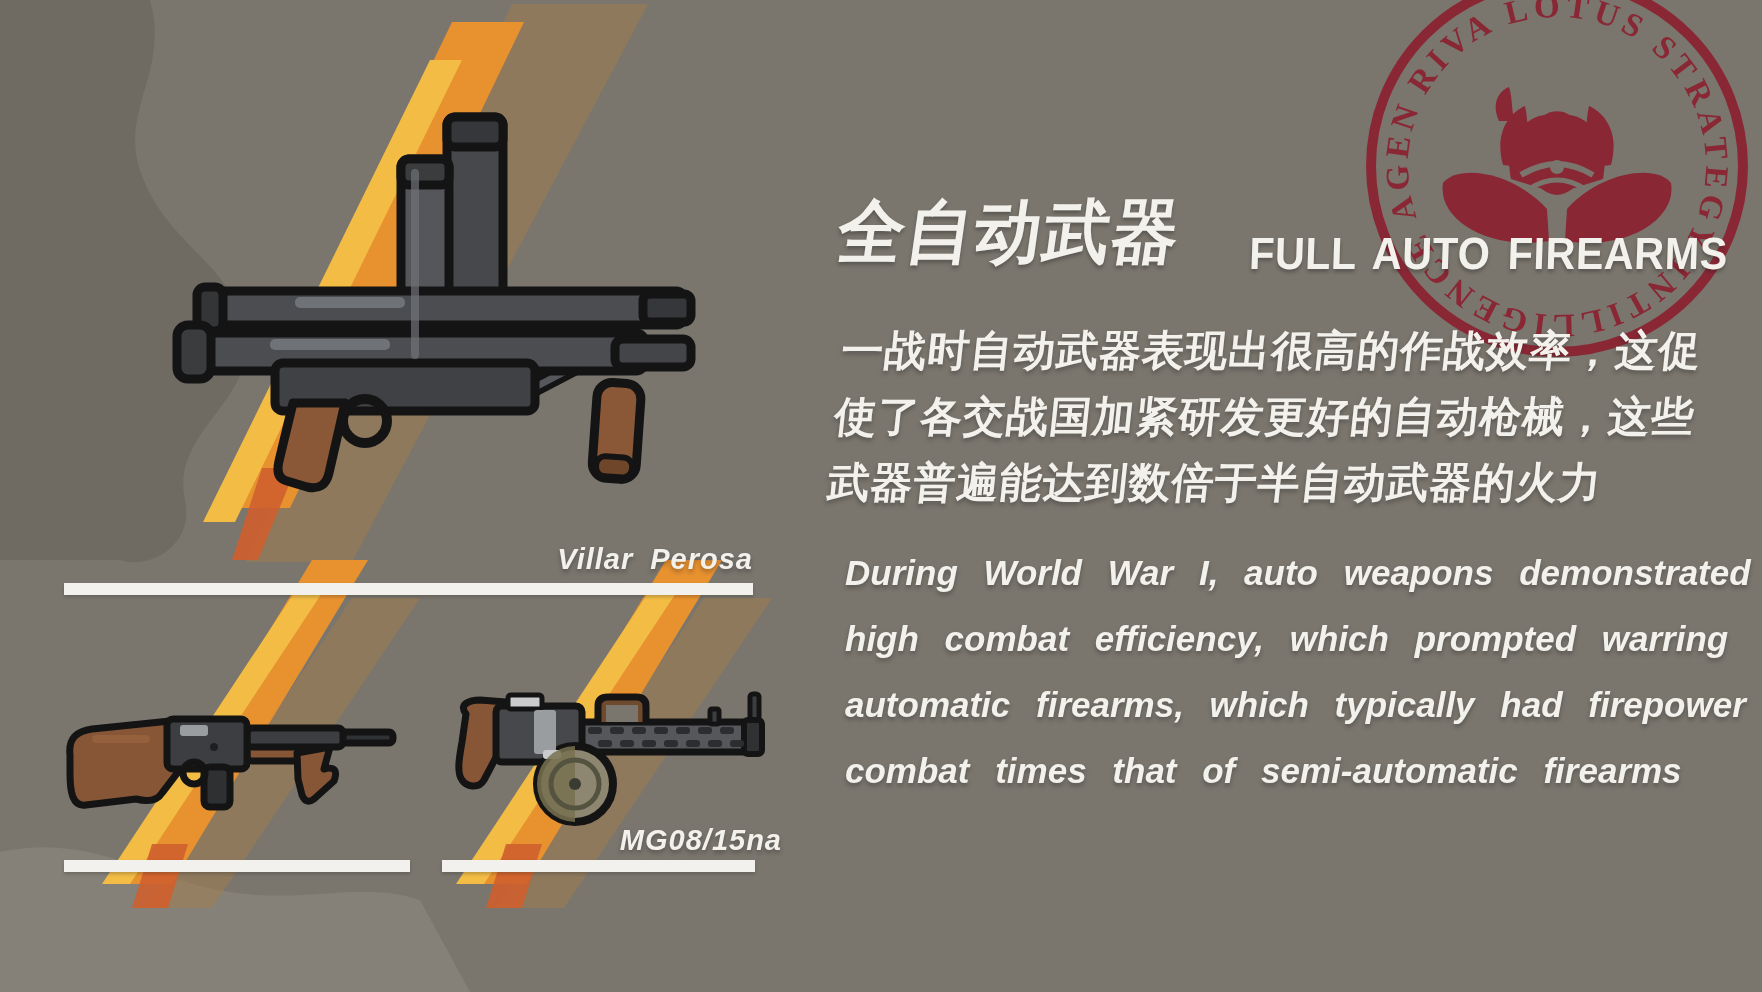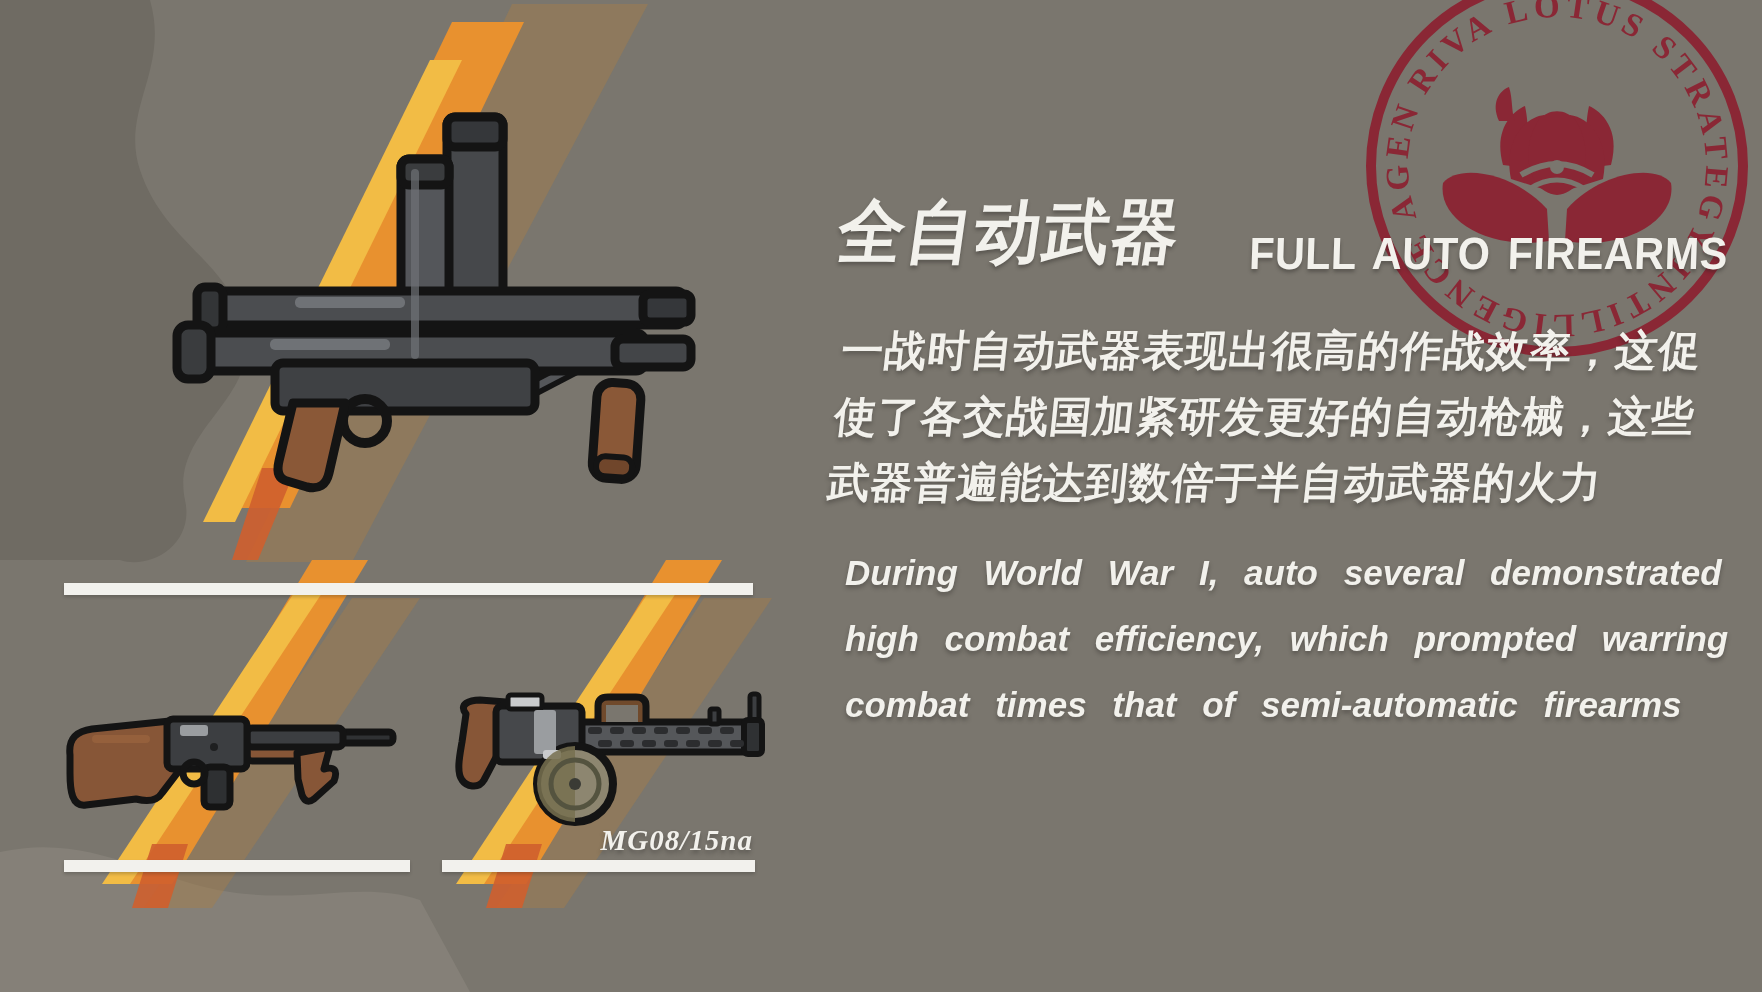--- a/index.html
+++ b/index.html
@@ -36,21 +36,21 @@
     font-size:35px;font-weight:bold;font-style:italic;
     line-height:66px;word-spacing:16px;letter-spacing:0;
     white-space:nowrap;
   }
   .weapon-label{
     font-size:29px;font-weight:bold;font-style:italic;
     word-spacing:8px;letter-spacing:1px;text-align:right;white-space:nowrap;
   }
   .lbl-villar{left:420px;top:543px;width:333px;}
   .lbl-1907 {left:180px;top:824px;width:228px;}
-  .lbl-mg08 {left:519px;top:824px;width:234px;font-family:Liberation Serif, serif;}
+  .lbl-mg08 {left:548px;top:824px;width:234px;}
   .bar{background:#f2f1ed;height:12px;box-shadow:0 2px 3px rgba(40,38,34,.25);}
   .bar1{left:64px;top:583px;width:689px;}
   .bar2{left:64px;top:860px;width:346px;}
   .bar3{left:442px;top:860px;width:313px;}
   .stamp{left:1347px;top:-44px;width:420px;height:420px;opacity:.94;}
   .stamp text{
     font-family:"Liberation Serif",serif;
     font-size:33px;font-weight:bold;letter-spacing:5px;
   }
 </style>
@@ -199,30 +199,32 @@
       <rect x="238" y="48" width="14" height="7" rx="3"></rect>
         <rect x="260" y="48" width="14" height="7" rx="3"></rect>
       <rect x="282" y="48" width="14" height="7" rx="3"></rect>
     </g>
   </svg>
 
   <div class="abs bar bar1"></div>
   <div class="abs bar bar2"></div>
   <div class="abs bar bar3"></div>
 
+  <div class="abs txt weapon-label lbl-villar">Villar Perosa</div>
   <div class="abs txt weapon-label lbl-mg08">MG08/15na</div>
 
   <div class="abs txt title-zh">全自动武器</div>
   <div class="abs txt title-en">FULL AUTO FIREARMS</div>
 
   <div class="abs txt para-zh">
     <div>一战时自动武器表现出很高的作战效率，这促</div>
     <div>使了各交战国加紧研发更好的自动枪械，这些</div>
     <div>武器普遍能达到数倍于半自动武器的火力</div>
   </div>
 
   <div class="abs txt para-en">
-    <div>During World War I, auto several demonstrated</div>
+    <div>During World War I, auto weapons demonstrated</div>
     <div>high combat efficiency, which prompted warring</div>
+    <div>automatic firearms, which typically had firepower</div>
     <div>combat times that of semi-automatic firearms</div>
   </div>
 
 </div>
 
 </body></html>

